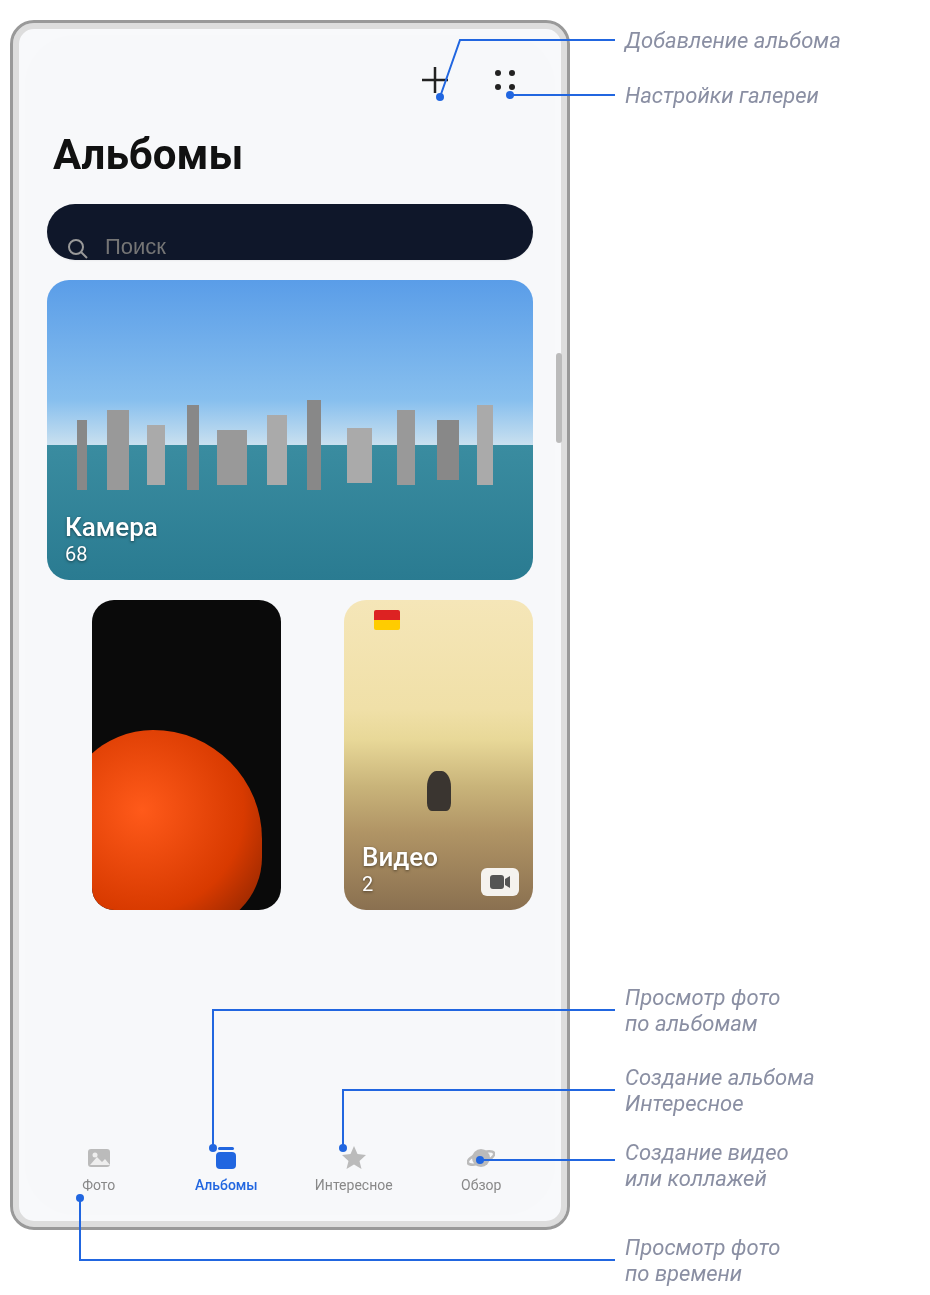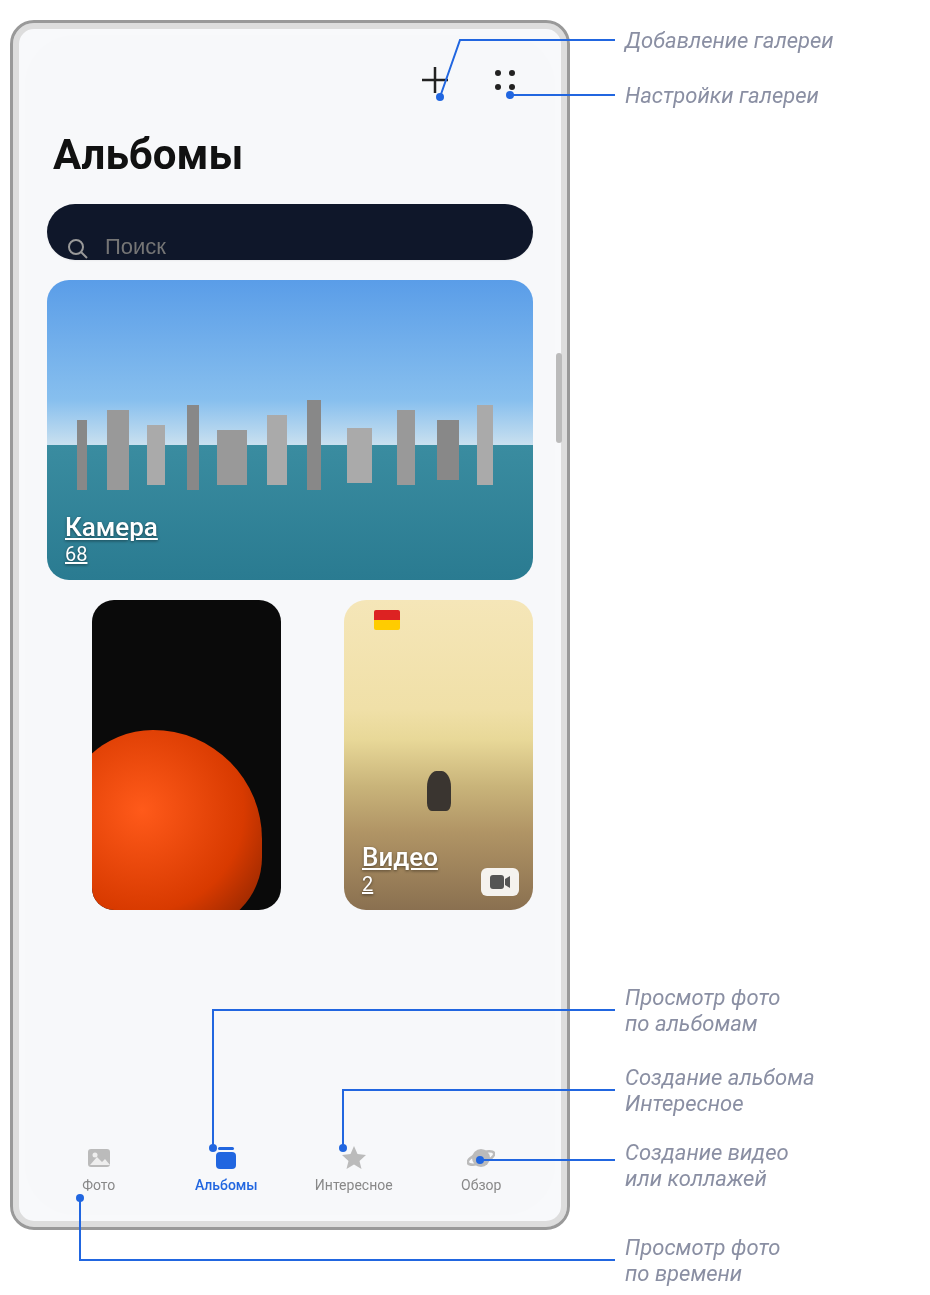--- a/index.html
+++ b/index.html
@@ -102,21 +102,20 @@
     overflow: hidden;
     cursor: pointer;
     margin-left: 45px;
   }
   .album-label {
     position: absolute;
     left: 18px;
     bottom: 14px;
     color: #fff;
     text-shadow: 0 1px 3px rgba(0,0,0,0.5);
-    text-decoration: underline;
   }
   .album-name { font-size: 26px; font-weight: 500; }
   .album-count { font-size: 20px; font-weight: 400; }
   .video-badge {
     position: absolute;
     right: 14px;
     bottom: 14px;
     width: 38px;
     height: 28px;
     background: rgba(255,255,255,0.9);
@@ -322,21 +321,21 @@
       </div>
     </div>
 
   </div>
 </div>
 
 <svg class="leader" style="left:0;top:0;width:930px;height:1295px">
   <circle cx="440" cy="97" r="4"></circle>
   <polyline points="440,97 460,40 615,40"></polyline>
 </svg>
-<div class="callout" style="left:625px; top:28px">Добавление галереи</div>
+<div class="callout" style="left:625px; top:28px">Добавление альбома</div>
 
 <svg class="leader" style="left:0;top:0;width:930px;height:1295px">
   <circle cx="510" cy="95" r="4"></circle>
   <line x1="510" y1="95" x2="615" y2="95"></line>
 </svg>
 <div class="callout" style="left:625px; top:83px">Настройки галереи</div>
 
 <svg class="leader" style="left:0;top:0;width:930px;height:1295px">
   <circle cx="213" cy="1148" r="4"></circle>
   <polyline points="213,1148 213,1010 615,1010"></polyline>

